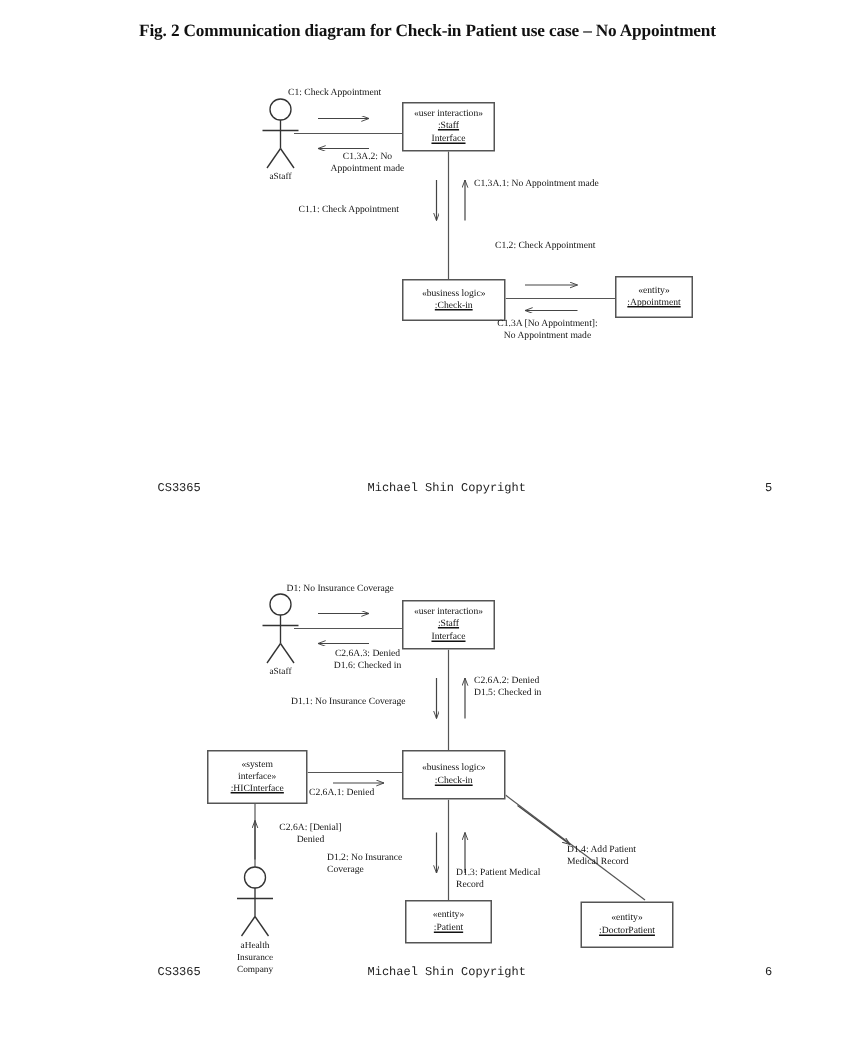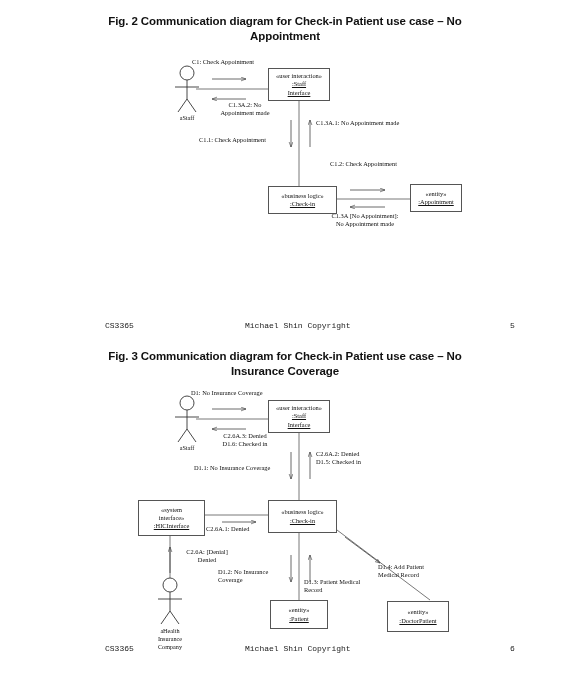--- a/index.html
+++ b/index.html
@@ -1,19 +1,19 @@
 <!DOCTYPE html>
 <html><head>
 <meta charset="utf-8">
 <style>
   html,body{margin:0;padding:0;background:#ffffff;}
   body{width:570px;height:700px;position:relative;font-family:"Liberation Serif",serif;color:#000;overflow:hidden;}
   .page{position:absolute;left:0;top:0;width:570px;height:700px;}
   .fig-title{
-    position:absolute;text-align:center;font-family:Liberation Sans, sans-serif;
+    position:absolute;text-align:center;font-family:Liberation Serif, serif;
     font-weight:bold;font-size:11.5px;line-height:15px;color:#111;letter-spacing:-0.1px;
   }
   .footer{position:absolute;font-size:8px;color:#222;font-family:Liberation Mono, monospace;}
   .footer .mid{position:absolute;left:140px;top:0;white-space:nowrap;}
   .footer .pg{position:absolute;left:405px;top:0;}
   .box{
     position:absolute;border:1px solid #555;background:#fff;box-sizing:border-box;
     display:flex;flex-direction:column;align-items:center;justify-content:center;
     font-size:6.4px;line-height:8.2px;color:#111;text-align:center;
   }
@@ -89,21 +89,20 @@
   <div class="lbl" style="left:330px;top:160px;">C1.2: Check Appointment</div>
   <div class="lbl ctr" style="left:305px;top:212px;width:120px;">C1.3A [No Appointment]:
 No Appointment made</div>
 
   <div class="footer" style="left:105px;top:321px;width:320px;">
     <span>CS3365</span>
     <span class="mid">Michael Shin Copyright</span>
     <span class="pg">5</span>
   </div>
 
-  <div class="fig-title" style="left:85px;top:349px;width:400px;">Fig. 3 Communication diagram for Check-in Patient use case – No Insurance Coverage</div>
 
   <svg class="overlay">
     <g stroke="#555" stroke-width="0.8" fill="none">
       <line x1="196" y1="419" x2="268" y2="419"></line>
       <line x1="299" y1="433" x2="299" y2="500"></line>
       <line x1="205" y1="515" x2="268" y2="515"></line>
       <line x1="170" y1="533" x2="170" y2="578"></line>
       <line x1="299" y1="533" x2="299" y2="600"></line>
       <line x1="337" y1="530" x2="430" y2="600"></line>
     </g>

